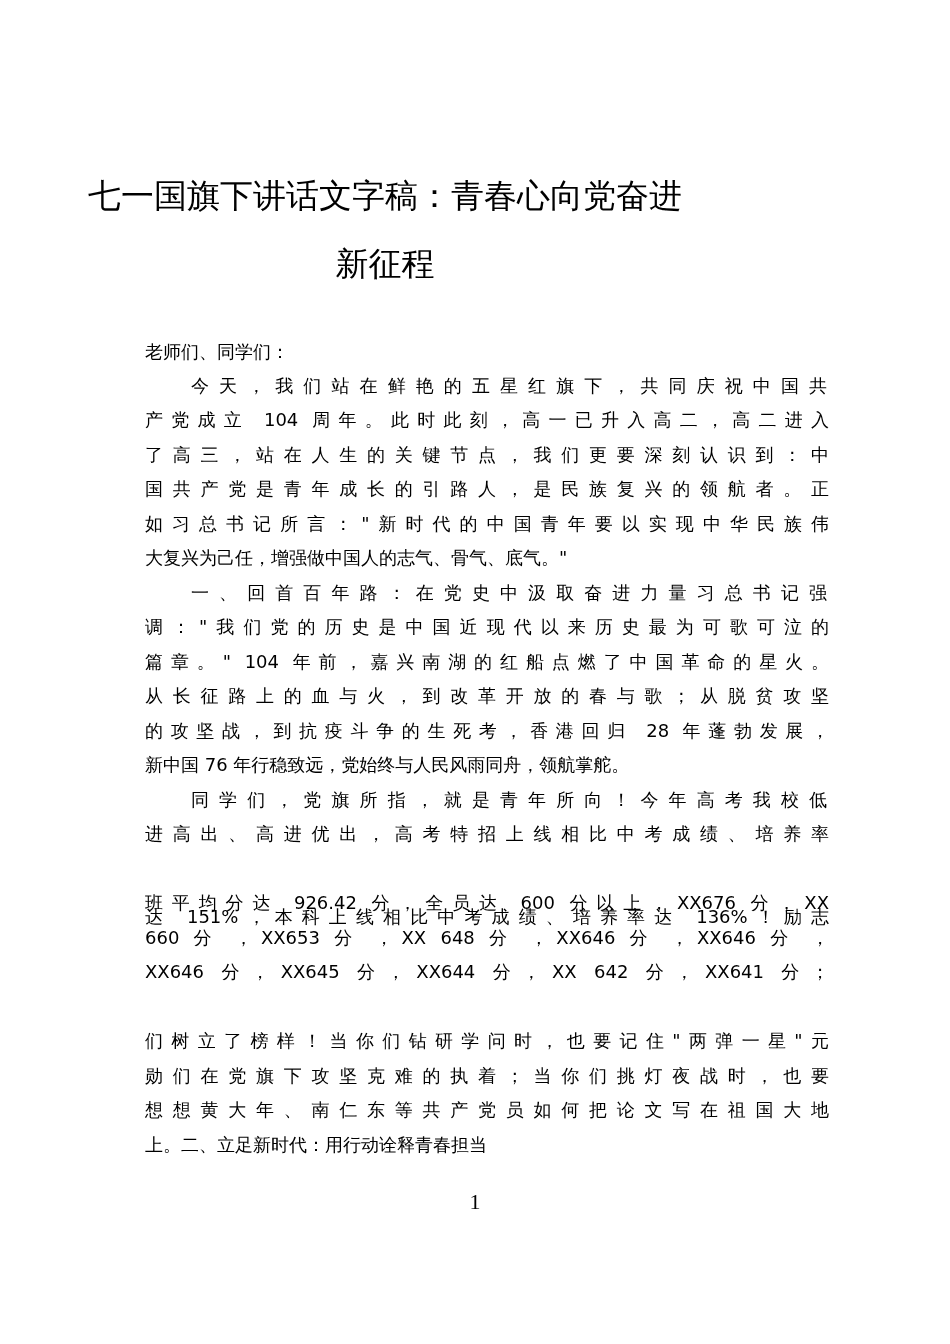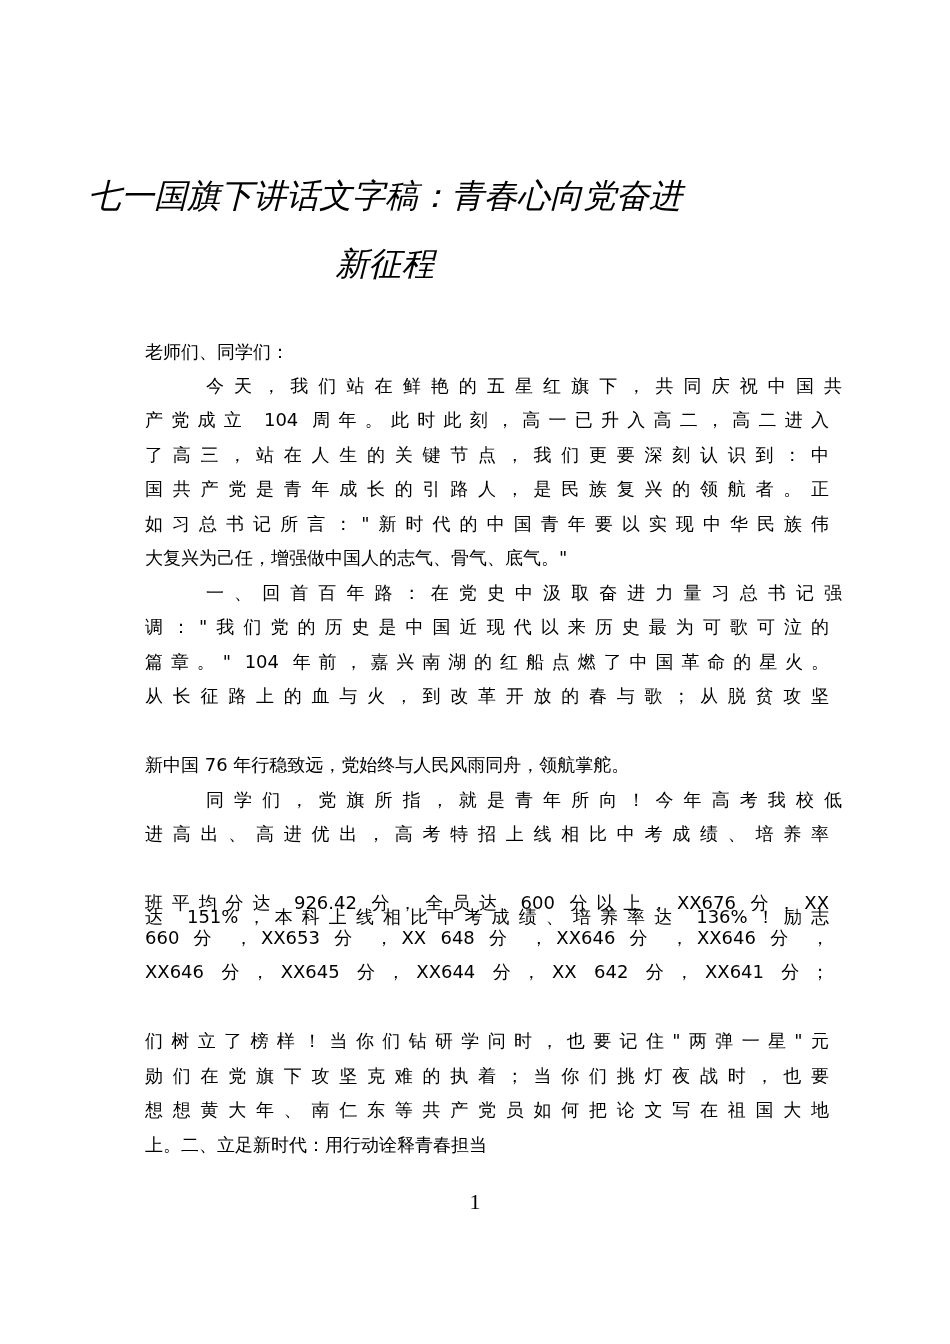--- a/index.html
+++ b/index.html
@@ -25,37 +25,36 @@
     }
     .title-line {
       position: absolute;
       left: 0;
       width: 770px;
       text-align: center;
       font-size: 33px;
       line-height: 40px;
       letter-spacing: 0px;
       white-space: nowrap;
-      font-style: italic;
     }
     .body-line {
       position: absolute;
       left: 145px;
       width: 684px;
       font-size: 18px;
       line-height: 30px;
       white-space: nowrap;
       text-align: justify;
       text-align-last: justify;
     }
     .body-line.last {
       text-align-last: left;
     }
     .body-line.indent {
-      left: 206px;
+      left: 191px;
       width: 636px;
     }
     .page-number {
       position: absolute;
       left: 0;
       width: 950px;
       top: 1188px;
       text-align: center;
       font-family: "Liberation Serif", "DejaVu Serif", serif;
       font-size: 22px;
@@ -76,20 +75,21 @@
   <div class="body-line" style="top:405px;">产党成立 104 周年。此时此刻，高一已升入高二，高二进入</div>
   <div class="body-line" style="top:440px;">了高三，站在人生的关键节点，我们更要深刻认识到：中</div>
   <div class="body-line" style="top:474px;font-family:Liberation Serif, serif;">国共产党是青年成长的引路人，是民族复兴的领航者。正</div>
   <div class="body-line" style="top:509px;">如习总书记所言："新时代的中国青年要以实现中华民族伟</div>
   <div class="body-line last" style="top:543px;">大复兴为己任，增强做中国人的志气、骨气、底气。"</div>
 
   <div class="body-line indent" style="top:578px;">一、回首百年路：在党史中汲取奋进力量习总书记强</div>
   <div class="body-line" style="top:612px;">调："我们党的历史是中国近现代以来历史最为可歌可泣的</div>
   <div class="body-line" style="top:647px;">篇章。" 104 年前，嘉兴南湖的红船点燃了中国革命的星火。</div>
   <div class="body-line" style="top:681px;">从长征路上的血与火，到改革开放的春与歌；从脱贫攻坚</div>
+  <div class="body-line" style="top:716px;">的攻坚战，到抗疫斗争的生死考，香港回归 28 年蓬勃发展，</div>
   <div class="body-line last" style="top:750px;">新中国 76 年行稳致远，党始终与人民风雨同舟，领航掌舵。</div>
 
   <div class="body-line indent" style="top:785px;">同学们，党旗所指，就是青年所向！今年高考我校低</div>
   <div class="body-line" style="top:819px;">进高出、高进优出，高考特招上线相比中考成绩、培养率</div>
   <div class="body-line" style="top:892px;margin-top:10px;">达 151%，本科上线相比中考成绩、培养率达 136%！励志</div>
   <div class="body-line" style="top:888px;">班平均分达 926.42 分，全员达 600 分以上，XX676 分，XX</div>
   <div class="body-line" style="top:923px;">660 分 ，XX653 分 ，XX 648 分 ，XX646 分 ，XX646 分 ，</div>
   <div class="body-line" style="top:957px;">XX646 分，XX645 分，XX644 分，XX 642 分，XX641 分；</div>
   <div class="body-line" style="top:1026px;">们树立了榜样！当你们钻研学问时，也要记住"两弹一星"元</div>
   <div class="body-line" style="top:1061px;">勋们在党旗下攻坚克难的执着；当你们挑灯夜战时，也要</div>

